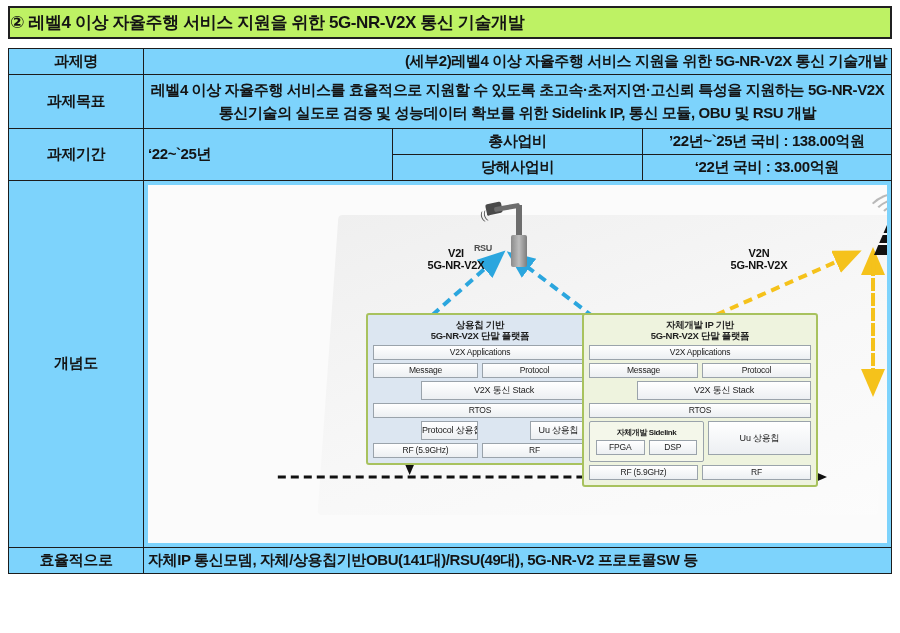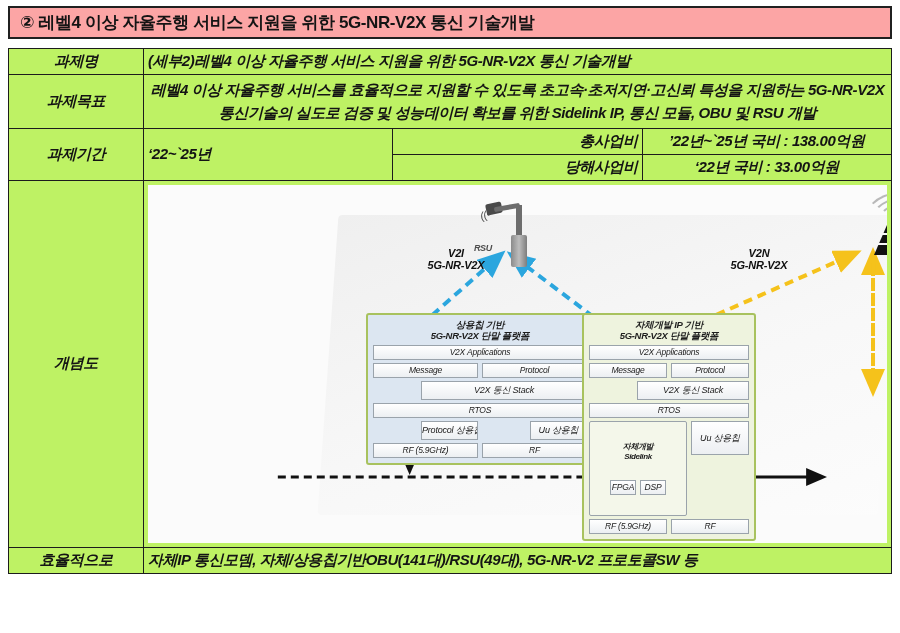--- a/index.html
+++ b/index.html
@@ -10,58 +10,56 @@
     color:#1a1a1a;
     -webkit-font-smoothing:antialiased;
   }
   .page{position:relative;width:900px;height:633px;box-sizing:border-box;padding:6px 8px 0 8px;}
 
   
   .title-bar{
     box-sizing:border-box;
     width:884px;height:33px;
     border:2px solid #202020;
-    background:#fca5a5;
+    background:#bef264;
     display:flex;align-items:center;
-    padding-left:10px;
     font-size:17px;font-weight:bold;letter-spacing:-0.4px;
     color:#141414;
   }
 
   
   table.main{
     width:884px;
     border-collapse:collapse;
     table-layout:fixed;
     margin-top:9px;
     background:#f4f4f4;
   }
   table.main td{
     border:1.6px solid #1c1c1c;
-    background:#bef264;
+    background:#7dd3fc;
     padding:3px 4px;
     vertical-align:middle;
     font-size:15px;
     letter-spacing:-0.4px;
     color:#141414;
-    font-style:italic;
   }
   td.rowlabel{
     width:126px;
     text-align:center;
     font-weight:bold;
     font-size:16px;
   }
-  td.val-center{text-align:left;font-weight:bold;}
+  td.val-center{text-align:right;font-weight:bold;}
   td.goal{
     text-align:center;font-weight:bold;line-height:1.55;padding:7px 12px;
   }
   td.period{text-align:left;font-weight:bold;font-size:16px;}
   td.sublabel{
-    width:128px;text-align:right;font-weight:bold;font-size:15px;
+    width:128px;text-align:center;font-weight:bold;font-size:15px;
   }
   td.money{text-align:center;font-weight:bold;font-size:15px;}
   td.outputs{font-size:13.5px;font-weight:bold;letter-spacing:-0.8px;padding-left:5px;}
 
   
   td.concept{padding:0;height:360px;position:relative;background:#fafafa;}
   .diagram{
     position:relative;width:100%;height:358px;overflow:hidden;
     background:#fbfbfb;
   }
@@ -112,21 +110,21 @@
     height:13px;
     margin-bottom:3px;
     color:#1c1c1c;
     letter-spacing:-0.2px;
     overflow:hidden;
     white-space:nowrap;
   }
   .layer.tall{height:17px;line-height:17px;font-size:9px;margin-left:48px;}
   .split{display:flex;gap:4px;margin-bottom:3px;}
   .split .layer{flex:1;margin-bottom:0;}
-  .stackbox{padding:20px;border:1px solid #9aa3ab;border-radius:2px;}
+  .stackbox{padding:6px;border:1px solid #9aa3ab;border-radius:2px;}
 
   
   .linklbl{position:absolute;text-align:center;font-size:11px;font-weight:bold;
     color:#101010;line-height:12px;letter-spacing:-0.2px;}
 
   svg.arrows{position:absolute;left:0;top:0;width:100%;height:100%;pointer-events:none;}
 </style>
 </head>
 <body>
 
@@ -250,36 +248,36 @@
               <div class="split">
                 <div class="layer tall">Protocol 상용칩</div>
                 <div class="layer tall">Uu 상용칩</div>
               </div>
               <div class="split" style="margin-bottom:0;">
                 <div class="layer">RF (5.9GHz)</div>
                 <div class="layer">RF</div>
               </div>
             </div>
 
-            <div class="plat" style="left:434px;top:128px;width:174px;background:#EEF3DE;border:2px solid #A8C25E;">
+            <div class="plat" style="left:434px;top:128px;width:236px;background:#EEF3DE;border:2px solid #A8C25E;">
               <div class="plat-title">
                 <div>자체개발 IP 기반</div>
                 <div>5G-NR-V2X 단말 플랫폼</div>
               </div>
               <div class="layer">V2X Applications</div>
               <div class="split">
                 <div class="layer">Message</div>
                 <div class="layer">Protocol</div>
               </div>
               <div class="layer tall">V2X 통신 Stack</div>
               <div class="layer">RTOS</div>
               <div class="split">
                 <div class="stackbox" style="flex:1;background:#f4f7ea;">
                   <div style="text-align:center;font-size:8px;font-weight:bold;line-height:10px;color:#1c1c1c;">자체개발 Sidelink</div>
-                  <div class="split" style="margin-bottom:0;margin-top:18px;justify-content:center;">
+                  <div class="split" style="margin-bottom:0;margin-top:2px;justify-content:center;">
                     <div class="layer" style="margin-bottom:0;">FPGA</div>
                     <div class="layer" style="margin-bottom:0;">DSP</div>
                   </div>
                 </div>
                 <div class="layer" style="flex:1;height:32px;line-height:32px;font-size:9px;">Uu 상용칩</div>
               </div>
               <div class="split" style="margin-bottom:0;">
                 <div class="layer">RF (5.9GHz)</div>
                 <div class="layer">RF</div>
               </div>

